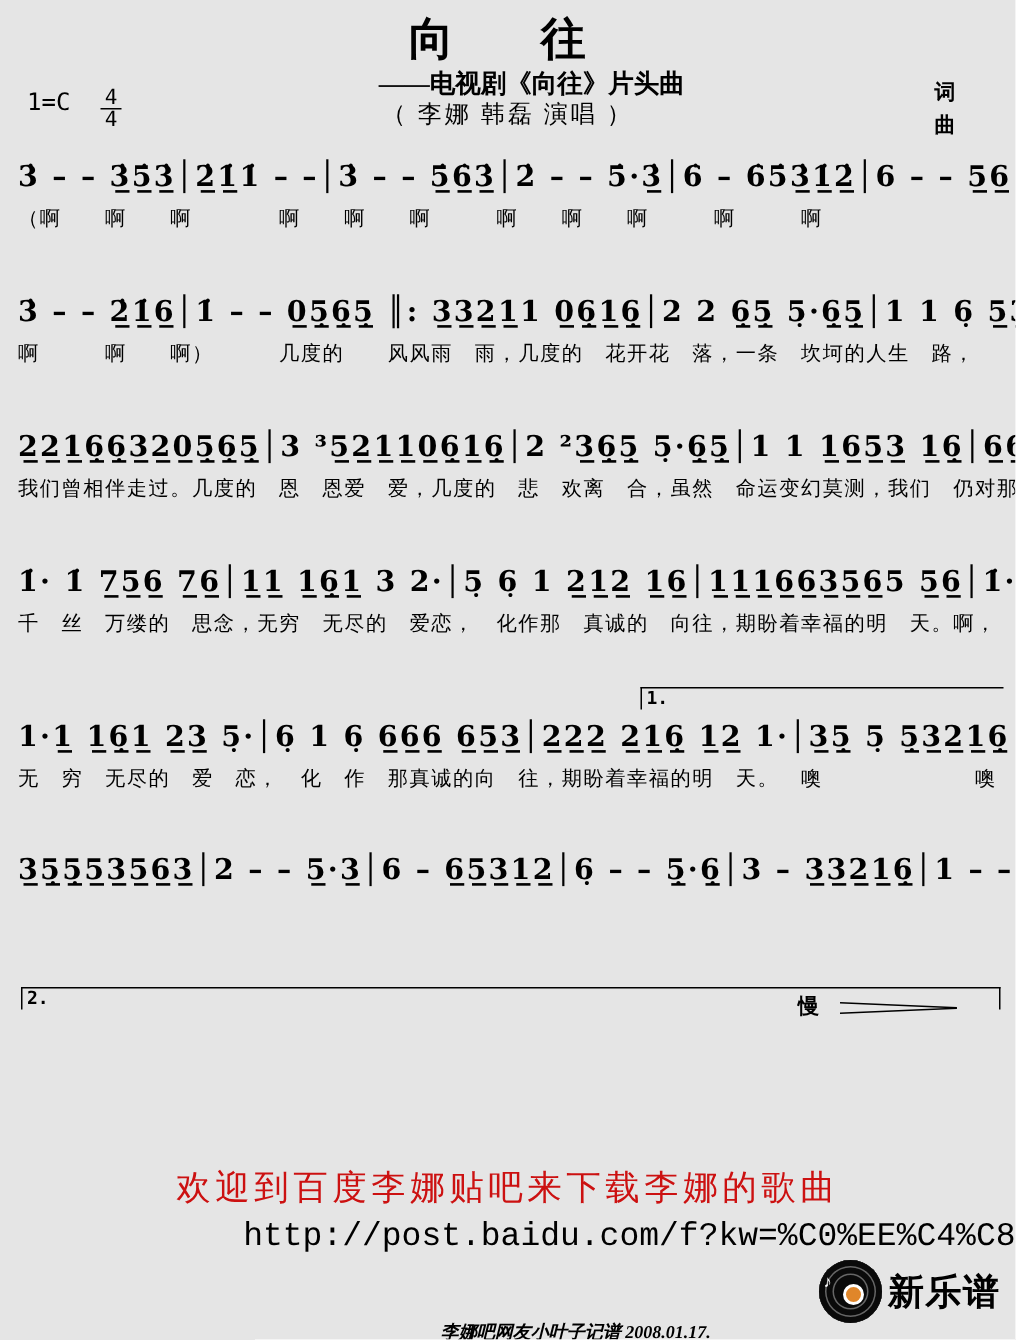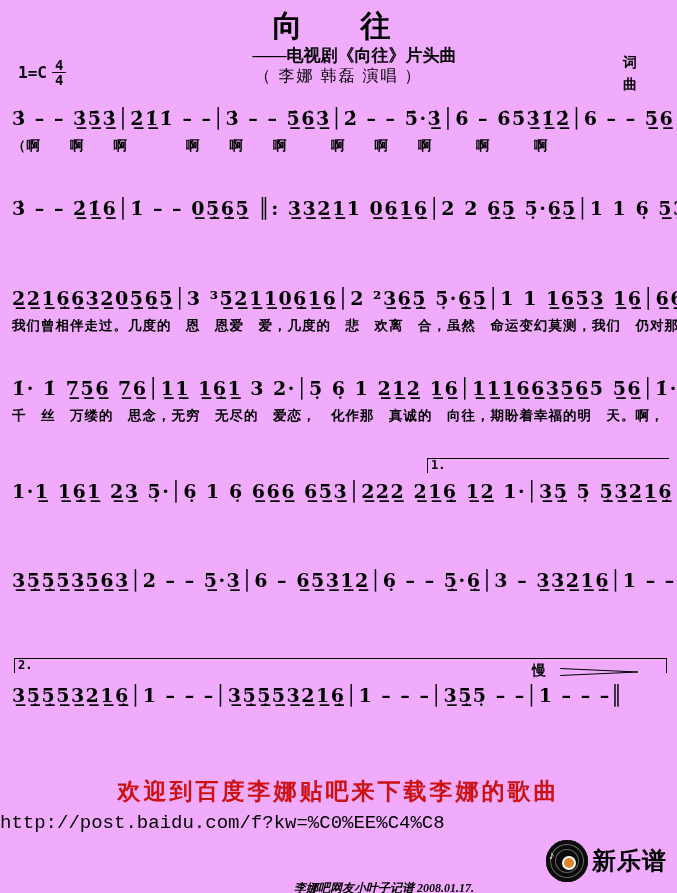--- a/index.html
+++ b/index.html
@@ -1,79 +1,79 @@
 <!DOCTYPE html>
 <html><head>
 <meta charset="utf-8">
 <style>
   html,body{margin:0;padding:0;background:#ffffff;}
   .page{
-    position:relative;width:677px;height:893px;background:#f0abfc;
+    position:relative;width:677px;height:893px;background:#e5e5e5;
     font-family:"Liberation Serif","DejaVu Serif",serif;color:#000;
     overflow:hidden;
   }
   
   .title{
     position:absolute;top:6px;left:0;width:100%;text-align:center;
     font-size:30px;font-weight:bold;letter-spacing:14px;
   }
   .subtitle{
     position:absolute;top:44px;left:16px;width:100%;text-align:center;
     font-size:17px;font-weight:bold;
   }
   .performers{
     position:absolute;top:66px;left:0;width:100%;text-align:center;
     font-size:16px;font-weight:normal;letter-spacing:2px;
   }
   .keysig{
-    position:absolute;top:58px;left:18px;font-size:16px;font-weight:bold;
-    display:flex;align-items:center;gap:5px;
+    position:absolute;top:58px;left:18px;font-size:16px;font-weight:normal;
+    display:flex;gap:20px;
     font-family:"DejaVu Sans Mono",monospace;
   }
   .timesig{display:inline-block;text-align:center;line-height:1;vertical-align:middle;}
   .timesig .num{display:block;font-size:14px;padding:0 3px;}
   .timesig .den{display:block;font-size:14px;border-top:1px solid #000;padding:0 3px;}
   .credits{
     position:absolute;top:52px;right:40px;text-align:center;
     font-size:14px;font-weight:bold;line-height:22px;
   }
   
   .system{position:absolute;left:12px;width:655px;}
   .notes{
     font-family:"DejaVu Serif","Liberation Serif",serif;
     font-size:19px;font-weight:bold;letter-spacing:1.5px;
     white-space:nowrap;line-height:30px;
   }
   .lyrics{
-    font-size:13.5px;font-weight:bold;margin-top:4px;
+    font-size:13.5px;font-weight:normal;margin-top:4px;
     white-space:nowrap;letter-spacing:1px;
   }
   .volta{
     position:absolute;height:14px;border-top:1.5px solid #000;
     font-size:12px;font-weight:bold;line-height:13px;padding-left:3px;
     font-family:"DejaVu Sans Mono",monospace;
   }
   .volta.left-tick{border-left:1.5px solid #000;}
   .volta.right-tick{border-right:1.5px solid #000;}
   .tempo{
     position:absolute;font-size:14px;font-weight:bold;
   }
   .hairpin{position:absolute;width:78px;height:8px;}
   .hairpin span{position:absolute;left:0;width:100%;height:0;border-top:1.5px solid #000;}
   .hairpin .h-top{top:0;transform:rotate(2.5deg);transform-origin:left center;}
   .hairpin .h-bot{top:7px;transform:rotate(-2.5deg);transform-origin:left center;}
   
   .promo{
     position:absolute;top:776px;left:0;width:100%;text-align:center;
-    font-size:23px;font-weight:bold;letter-spacing:3px;color:#cc1111;
+    font-size:23px;font-weight:normal;letter-spacing:3px;color:#cc1111;
   }
   .url{
-    position:absolute;top:812px;left:0;width:100%;text-align:left;
+    position:absolute;top:812px;left:0;width:100%;text-align:right;
     font-family:"Liberation Mono","DejaVu Sans Mono",monospace;
-    font-size:19px;
+    font-size:22px;
   }
   .attribution{
     position:absolute;top:880px;left:0;width:70%;text-align:right;
     font-size:12px;font-style:italic;font-weight:bold;
   }
   .logo{
     position:absolute;top:840px;right:10px;display:flex;align-items:center;gap:4px;
   }
   .vinyl{
     position:relative;width:42px;height:42px;border-radius:50%;background:#0a0a0a;
@@ -110,53 +110,54 @@
     <div>曲</div>
   </div>
 
   <div class="system" style="top:103px;">
     <div class="notes">3̇ – – 3̲̇5̲̇3̲̇│2̲̇1̲̇1̇ – –│3̇ – – 5̲̇6̲̇3̲̇│2̇ – – 5̇·3̲̇│6̇ – 6̇5̇3̲̇1̲̇2̲̇│6 – – 5̲6̲│</div>
     <div class="lyrics">（啊　　啊　　啊　　　　啊　　啊　　啊　　　啊　　啊　　啊　　　啊　　　啊</div>
   </div>
 
   <div class="system" style="top:193px;">
     <div class="notes">3̇ – – 2̲̇1̲̇6̲│1̇ – – 0̲5̲̣6̲̣5̲̣ ║: 3̲3̲2̲1̲1 0̲6̲̣1̲6̲̣│2 2 6̲̣5̲̣ 5̣·6̲̣5̲̣│1 1 6̣ 5̲3̲3̲3̲·│</div>
+    <div class="lyrics">啊　　　啊　　啊）　　　几度的　　风风雨　雨，几度的　花开花　落，一条　坎坷的人生　路，</div>
   </div>
 
   <div class="system" style="top:283px;">
     <div class="notes">2̲2̲1̲6̲̣6̲̣3̲2̲0̲5̲̣6̲̣5̲̣│3 ³5̲2̲1̲1̲0̲6̲̣1̲6̲̣│2 ²3̲6̲̣5̲̣ 5̣·6̲̣5̲̣│1 1 1̲6̲5̲3̲ 1̲6̲̣│6̲6̲6̲6̲3̲2̲5·5̲6̲│</div>
     <div class="lyrics">我们曾相伴走过。几度的　恩　恩爱　爱，几度的　悲　欢离　合，虽然　命运变幻莫测，我们　仍对那真情执着。啊，</div>
   </div>
 
   <div class="system" style="top:373px;">
     <div class="notes">1̇· 1̇ 7̲5̲6̲ 7̲6̲│1̲1̲ 1̲6̲̣1̲ 3 2·│5̣ 6̣ 1 2̲1̲2̲ 1̲6̲│1̲1̲1̲6̲6̲3̲5̲6̲5 5̲6̲│1̇· 2̲̇1̲ 7̲5̲6̲ 7̲6̲│</div>
     <div class="lyrics">千　丝　万缕的　思念，无穷　无尽的　爱恋，　化作那　真诚的　向往，期盼着幸福的明　天。啊，　千　丝　万缕的　思念，</div>
   </div>
 
   <div class="system" style="top:458px;height:80px;">
     <div class="volta left-tick" style="left:415px;width:238px;top:0;">
       <span>1.</span>
     </div>
     <div class="notes" style="margin-top:18px;">1·1̲ 1̲6̲̣1̲ 2̲3̲ 5̣·│6̣ 1 6̣ 6̲6̲6̲ 6̲5̲3̲│2̲2̲2̲ 2̲1̲6̲̣ 1̲2̲ 1·│3̲5̲̣ 5̣ 5̲̣3̲2̲1̲6̲̣│1 – – –│</div>
+    <div class="lyrics">无　穷　无尽的　爱　恋，　化　作　那真诚的向　往，期盼着幸福的明　天。　噢　　　　　　　噢</div>
   </div>
 
   <div class="system" style="top:565px;">
     <div class="notes">3̲5̲̣5̲̣5̲3̲5̲6̲3̲│2 – – 5̲·3̲│6 – 6̲5̲3̲1̲2̲│6̣ – – 5̲̣·6̲̣│3 – 3̲3̲2̲1̲6̲̣│1 – – 0̲5̲̣6̲̣5̲̣ :║</div>
   </div>
 
   <div class="system" style="top:658px;height:90px;">
     <div class="volta left-tick right-tick" style="left:2px;width:648px;top:0;">
       <span>2.</span>
     </div>
     <div class="tempo" style="left:520px;top:4px;">慢</div>
     <div class="hairpin" style="left:548px;top:10px;">
       <span class="h-top"></span>
         <span class="h-bot"></span>
     </div>
-    <div class="notes" style="margin-top:22px;">3̲5̲̣5̲̣5̲3̲2̲1̲6̲̣│1 – – –│3̲5̲̣5̲̣5̲3̲2̲1̲6̲̣│1 – – –│3̲5̲̣5̣ – –│1 – – –║</div>
   </div>
 
   <div class="promo" style="color: rgb(204, 17, 17);">欢迎到百度李娜贴吧来下载李娜的歌曲</div>
   <div class="url">http://post.baidu.com/f?kw=%C0%EE%C4%C8</div>
   <div class="attribution">李娜吧网友小叶子记谱 2008.01.17.</div>
 
   <div class="logo">
     <div class="vinyl">
       <span class="note-glyph">♪</span>
     </div>

